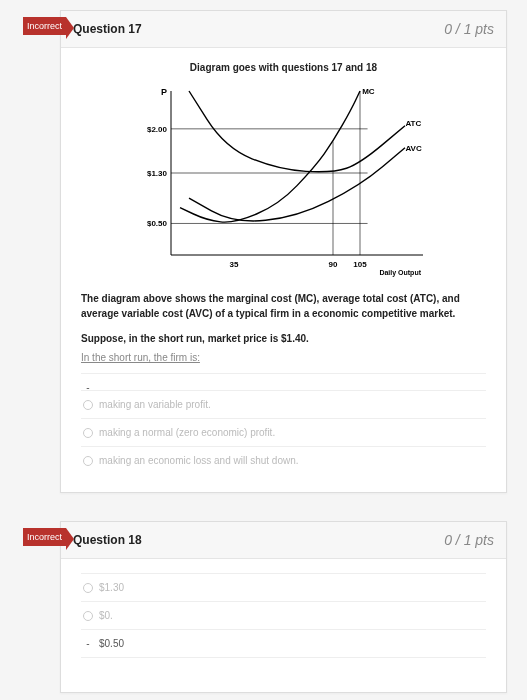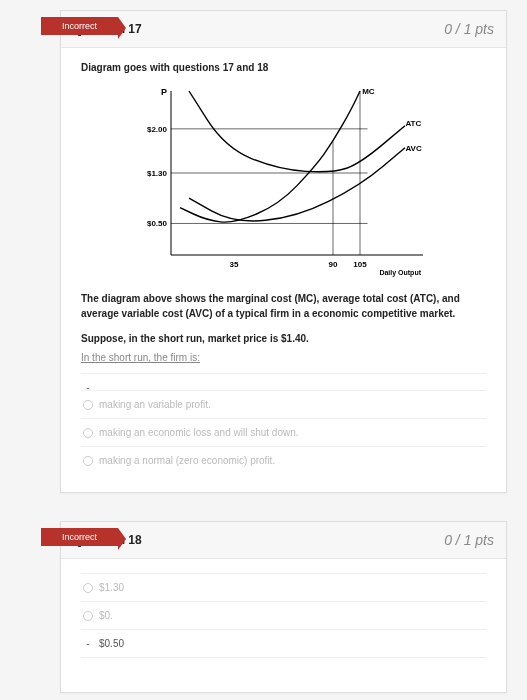--- a/index.html
+++ b/index.html
@@ -41,39 +41,38 @@
   }
   .flag {
     position: absolute;
     left: -38px;
     top: 6px;
   }
   .flag-box {
     background: #b8322c;
     color: #fff;
     font-size: 9px;
-    padding: 4px 21px;
+    padding: 4px 4px;
     position: relative;
     display: inline-block;
-    margin-left: 18px;
   }
   .flag-box::after {
     content: "";
     position: absolute;
     right: -8px;
     top: 0;
     border-top: 11px solid transparent;
     border-bottom: 11px solid transparent;
     border-left: 8px solid #b8322c;
   }
   .q-body {
     padding: 14px 20px 18px 20px;
   }
   .diagram-caption {
-    text-align: left;
+    text-align: center;
     font-size: 10px;
     font-weight: bold;
     color: #222;
     margin-bottom: 8px;
   }
   .chart-wrap {
     width: 310px;
     height: 200px;
     margin: 0 auto 10px auto;
     position: relative;
@@ -169,25 +168,25 @@
 
       <div class="option selected">
         <span class="marker">-</span>
       </div>
       <div class="option">
         <span class="marker"><span class="radio-circle"></span></span>
         <span>making an variable profit.</span>
       </div>
       <div class="option">
         <span class="marker"><span class="radio-circle"></span></span>
+        <span>making a normal (zero economic) profit.</span>
+      </div>
+      <div class="option">
+        <span class="marker"><span class="radio-circle"></span></span>
         <span>making an economic loss and will shut down.</span>
-      </div>
-      <div class="option">
-        <span class="marker"><span class="radio-circle"></span></span>
-        <span>making a normal (zero economic) profit.</span>
       </div>
     </div>
   </div>
 
   <div class="question-block">
     <div class="flag">
       <span class="flag-box">Incorrect</span>
     </div>
     <div class="q-header">
       <span class="q-title">Question 18</span>

